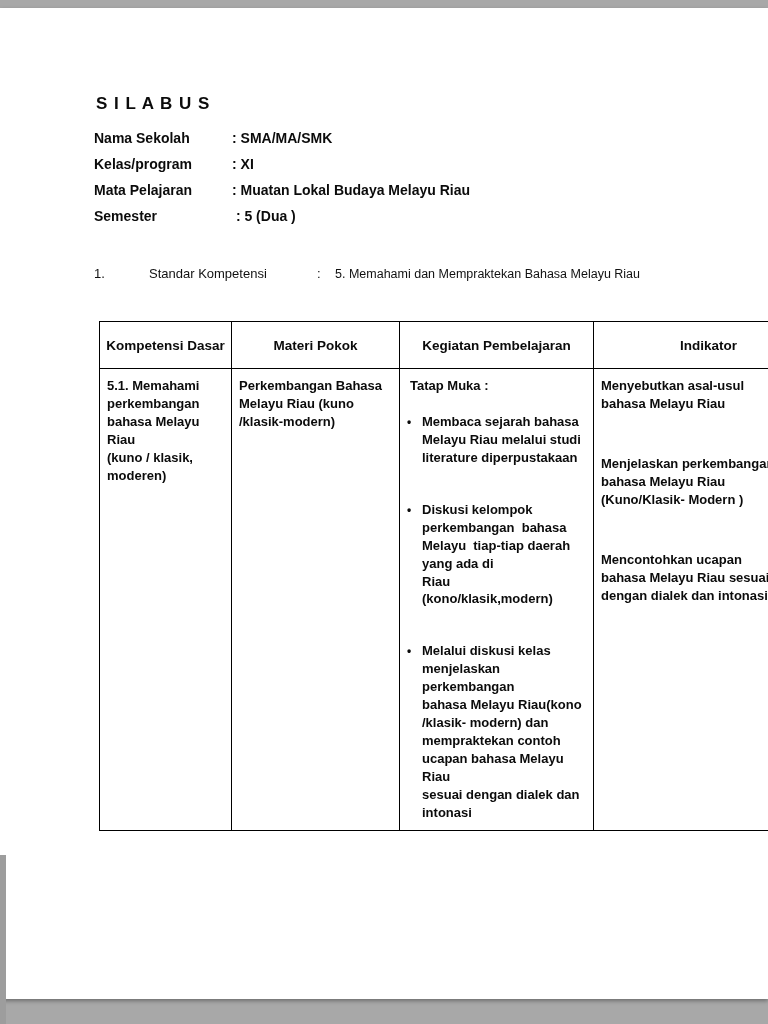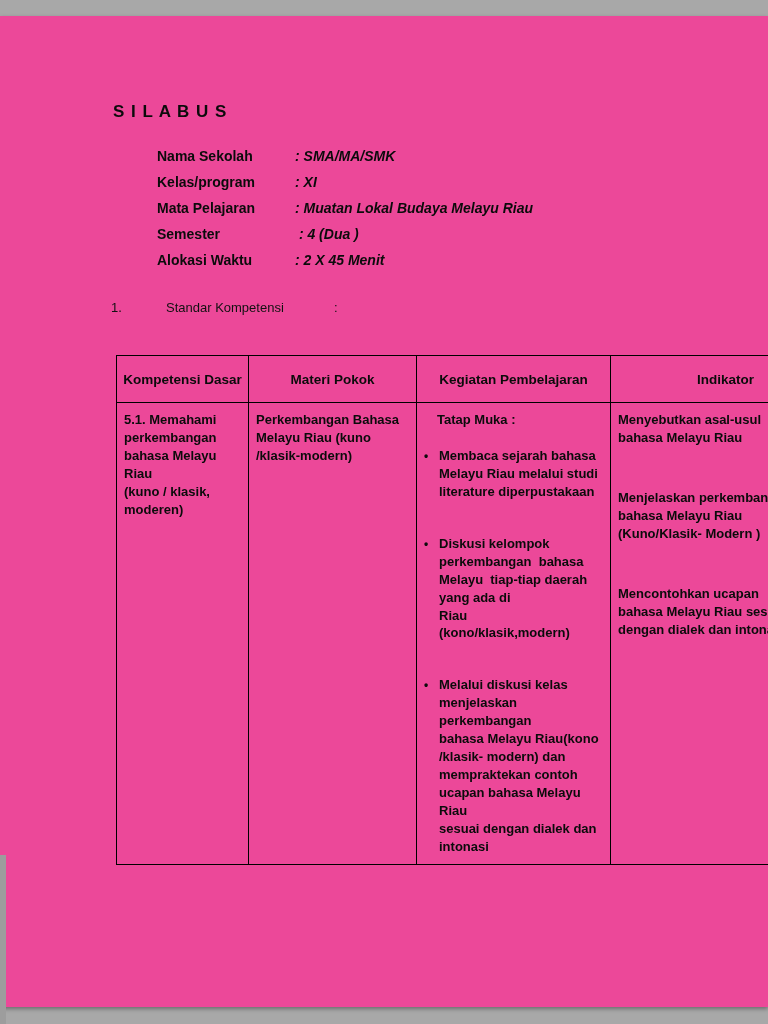--- a/index.html
+++ b/index.html
@@ -8,54 +8,52 @@
     font-family: "Liberation Sans", sans-serif;
     overflow: hidden;
   }
   .stage {
     position: relative;
     width: 768px; height: 1024px;
     background: #a8a8a8;
   }
   .page {
     position: absolute;
-    top: 16px; left: 0;
+    top: 8px; left: 0;
     width: 768px; height: 991px;
-    background: #ec4899;
+    background: #ffffff;
     overflow: hidden;
     box-shadow: 0 2px 4px rgba(0,0,0,.35);
-    padding-left: 17px;
   }
   .edge-strip-left {
     position: absolute;
     left: 0; top: 855px;
     width: 6px; height: 169px;
     background: #9d9d9d;
   }
   .doc-title {
     margin: 86px 0 0 96px;
     font-size: 17px;
     font-weight: bold;
     color: #0b0b0b;
     letter-spacing: 1px;
   }
   .meta {
     margin: 16px 0 0 94px;
   }
   .meta-row {
     display: flex;
     height: 26px;
-    align-items: flex-end;
+    align-items: flex-start;
     font-size: 14px;
     font-weight: bold;
     color: #0b0b0b;
-    margin-left: 46px;
   }
   .meta-label { width: 138px; }
-  .meta-value { white-space: pre; font-style: italic; }
+  .meta-value { white-space: pre; }
   .sk-line {
     margin: 32px 0 0 94px;
     display: flex;
     align-items: baseline;
     font-size: 13px;
     font-weight: normal;
     color: #111;
   }
   .sk-number { width: 23px; }
   .sk-label  { width: 168px; margin-left: 32px; }
@@ -85,21 +83,21 @@
   col.c4 { width: 230px; }
   table.silabus td {
     height: 398px;
     font-size: 13px;
     font-weight: bold;
     line-height: 1.38;
     padding: 8px 7px 8px 7px;
   }
   .pre { white-space: pre-wrap; }
   .cell-kegiatan { padding-left: 9px; }
-  .tatap { margin-left: 13px; margin-bottom: 18px; }
+  .tatap { margin-left: 3px; margin-bottom: 18px; }
   .bullet-item {
     display: flex;
     margin-bottom: 34px;
   }
   .bullet-item:last-child { margin-bottom: 0; }
   .bullet-glyph {
     width: 15px;
     flex: 0 0 15px;
     font-size: 12px;
     line-height: 1.5;
@@ -124,32 +122,29 @@
       <div class="meta-row">
         <span class="meta-label">Kelas/program</span>
         <span class="meta-value">: XI</span>
       </div>
       <div class="meta-row">
         <span class="meta-label">Mata Pelajaran</span>
         <span class="meta-value">: Muatan Lokal Budaya Melayu Riau</span>
       </div>
       <div class="meta-row">
         <span class="meta-label">Semester</span>
-        <span class="meta-value"> : 4 (Dua )</span>
-      </div>
-      <div class="meta-row">
-        <span class="meta-label">Alokasi Waktu</span>
-        <span class="meta-value">: 2 X 45 Menit</span>
+        <span class="meta-value"> : 5 (Dua )</span>
       </div>
     </div>
 
     <div class="sk-line">
       <span class="sk-number">1.</span>
       <span class="sk-label">Standar Kompetensi</span>
       <span class="sk-colon">:</span>
+      <span class="sk-value">5. Memahami dan Mempraktekan Bahasa Melayu Riau</span>
     </div>
 
     <table class="silabus">
       <colgroup>
         <col class="c1">
           <col class="c2">
           <col class="c3">
           <col class="c4">
       </colgroup>
       <thead>

